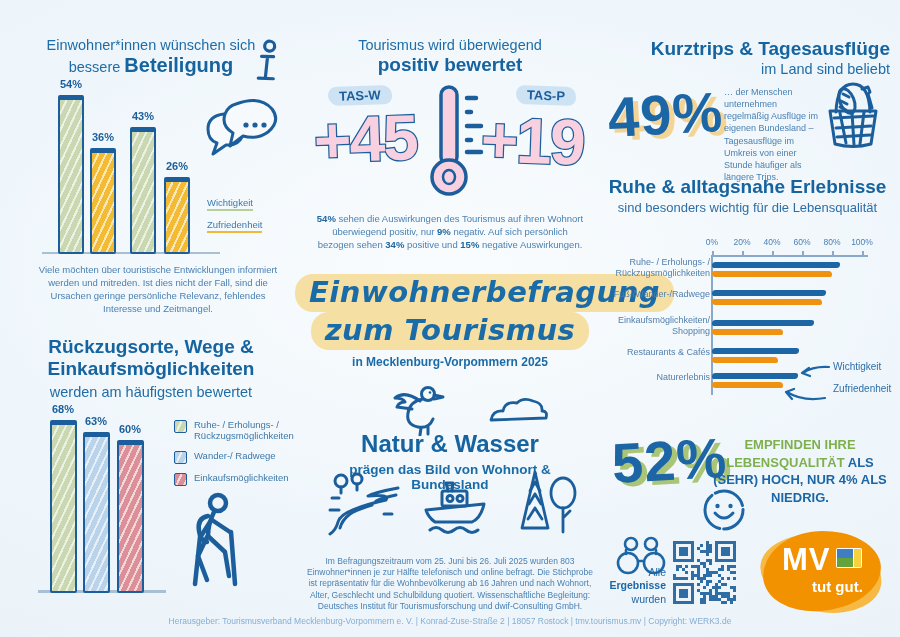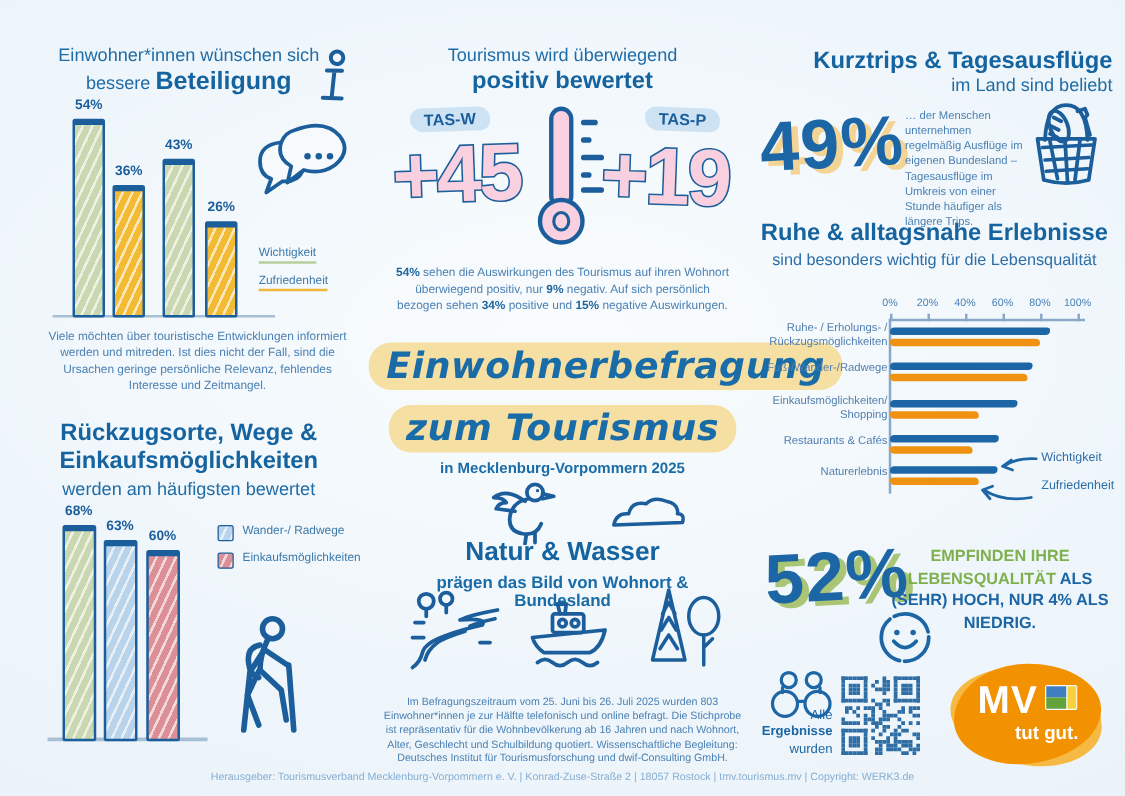--- a/index.html
+++ b/index.html
@@ -100,20 +100,24 @@
   <div class="vbar hatch bar-green" style="left: 8px; width: 27px; height: 173px;"></div>
       <div class="vbar-label" style="left: -1px; bottom: 178px;">68%</div>
       <div class="vbar hatch bar-lblue" style="left: 41px; width: 27px; height: 161px;"></div>
       <div class="vbar-label" style="left: 32px; bottom: 166px;">63%</div>
       <div class="vbar hatch bar-red" style="left: 75px; width: 27px; height: 153px;"></div>
       <div class="vbar-label" style="left: 66px; bottom: 158px;">60%</div>
     </div>
 
   <div class="abs" style="left:174px;top:419px;width:120px;" id="legend2">
       <div class="leg2-item">
+        <div class="leg2-sq hatch" style="background-color: rgb(201, 216, 176);"></div>
+        <div class="leg2-lab">Ruhe- / Erholungs- / Rückzugsmöglichkeiten</div>
+      </div>
+      <div class="leg2-item">
         <div class="leg2-sq hatch" style="background-color: rgb(185, 211, 234);"></div>
         <div class="leg2-lab">Wander-/ Radwege</div>
       </div>
       <div class="leg2-item">
         <div class="leg2-sq hatch" style="background-color: rgb(220, 143, 150);"></div>
         <div class="leg2-lab">Einkaufsmöglichkeiten</div>
       </div>
     </div>
 
   <div class="abs" style="left:172px;top:490px;">
@@ -147,41 +151,41 @@
           <path d="M45,16 h9 M45,30 h4 M45,44 h14 M45,58 h4 M45,70 h14" fill="none" stroke-width="4.5"></path>
         </g>
       </svg>
     </div>
   </div>
 
   <div class="abs ctr body-txt" style="left:314px;top:212px;width:272px;"><span class="rich-b">54%</span><span> sehen die Auswirkungen des Tourismus auf ihren Wohnort überwiegend positiv, nur </span><span class="rich-b">9%</span><span> negativ. Auf sich persönlich bezogen sehen </span><span class="rich-b">34%</span><span> positive und </span><span class="rich-b">15%</span><span> negative Auswirkungen.</span></div>
 
   <div class="abs ctr" style="left:295px;top:274px;width:310px;">
     <div><span class="hl-line">Einwohnerbefragung</span></div>
-    <div style="margin-top:12px;"><span class="hl-line">zum Tourismus</span></div>
+    <div style="margin-top:0;"><span class="hl-line">zum Tourismus</span></div>
     <div style="margin-top:5px;font-size:12px;font-weight:600;color:#1a6ca8;">in Mecklenburg-Vorpommern 2025</div>
   </div>
 
   <div class="abs" style="left:390px;top:382px;">
     <svg class="icon" width="58" height="54" viewBox="0 0 58 54" fill="none" stroke="#1b5e9b" stroke-width="3" stroke-linecap="round" stroke-linejoin="round">
       <circle cx="38" cy="12" r="6.5"></circle>
       <circle cx="40" cy="10.5" r="1.3" fill="#1b5e9b" stroke="none"></circle>
       <path d="M44,13 l9,2 -9,2"></path>
       <path d="M33,17 q-13,2 -15,14 q-2,12 10,14 q11,2 15,-8"></path>
       <path d="M30,19 q-15,-11 -25,-3 q8,0 10,4 q-6,0 -8,5 l15,2"></path>
       <path d="M31,46 l-1,7 M38,45 l0,7"></path>
     </svg>
   </div>
   <div class="abs" style="left:487px;top:396px;">
     <svg class="icon" width="64" height="28" viewBox="0 0 64 28" fill="none" stroke="#1b5e9b" stroke-width="2.8" stroke-linecap="round" stroke-linejoin="round">
       <path d="M4,24 Q6,14 16,15 Q18,5 30,7 Q36,1 46,5 Q56,7 55,15 Q61,15 59,22 Z"></path>
     </svg>
   </div>
   <div class="abs ctr" style="left:310px;top:430px;width:280px;">
-    <div style="font-size:21px;font-weight:700;color:#15639f;">Natur &amp; Wasser</div>
+    <div style="font-size:24px;font-weight:700;color:#15639f;">Natur &amp; Wasser</div>
     <div style="font-size:13.5px;font-weight:700;color:#1a6ca8;margin-top:4px;">prägen das Bild von Wohnort &amp; Bundesland</div>
   </div>
   <div class="abs" style="left:326px;top:472px;">
     <svg class="icon" width="74" height="66" viewBox="0 0 74 66" fill="none" stroke="#1b5e9b" stroke-width="3" stroke-linecap="round" stroke-linejoin="round">
       <circle cx="15" cy="9" r="6"></circle>
         <path d="M15,15 v6"></path>
       <circle cx="31" cy="7" r="5"></circle>
         <path d="M31,12 v6"></path>
       <path d="M72,16 Q50,20 42,24 Q64,22 60,28 Q42,32 32,36 Q14,42 12,50 Q10,58 4,62"></path>
       <path d="M70,23 Q56,26 50,29 M46,33 Q30,38 24,42 Q16,48 14,56"></path>

